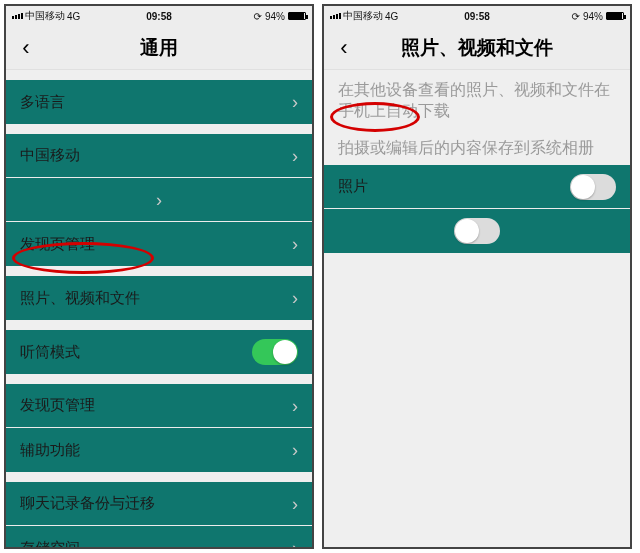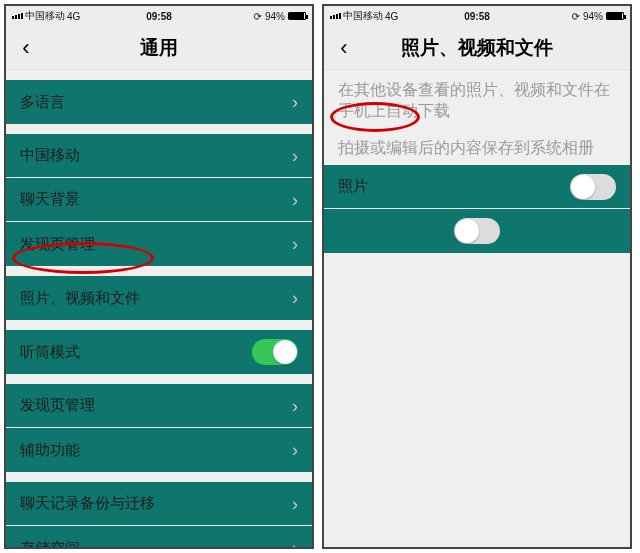--- a/index.html
+++ b/index.html
@@ -144,21 +144,20 @@
       </div>
     </div>
 
     <div class="section-gap"></div>
     <div class="group">
       <div class="cell">
         <span class="label">中国移动</span>
         <span class="chev">›</span>
       </div>
       <div class="cell">
-        <span class="label">聊天背景</span>
         <span class="chev">›</span>
       </div>
       <div class="cell">
         <span class="label">发现页管理</span>
         <span class="chev">›</span>
       </div>
     </div>
 
     <div class="section-gap"></div>
     <div class="group">

